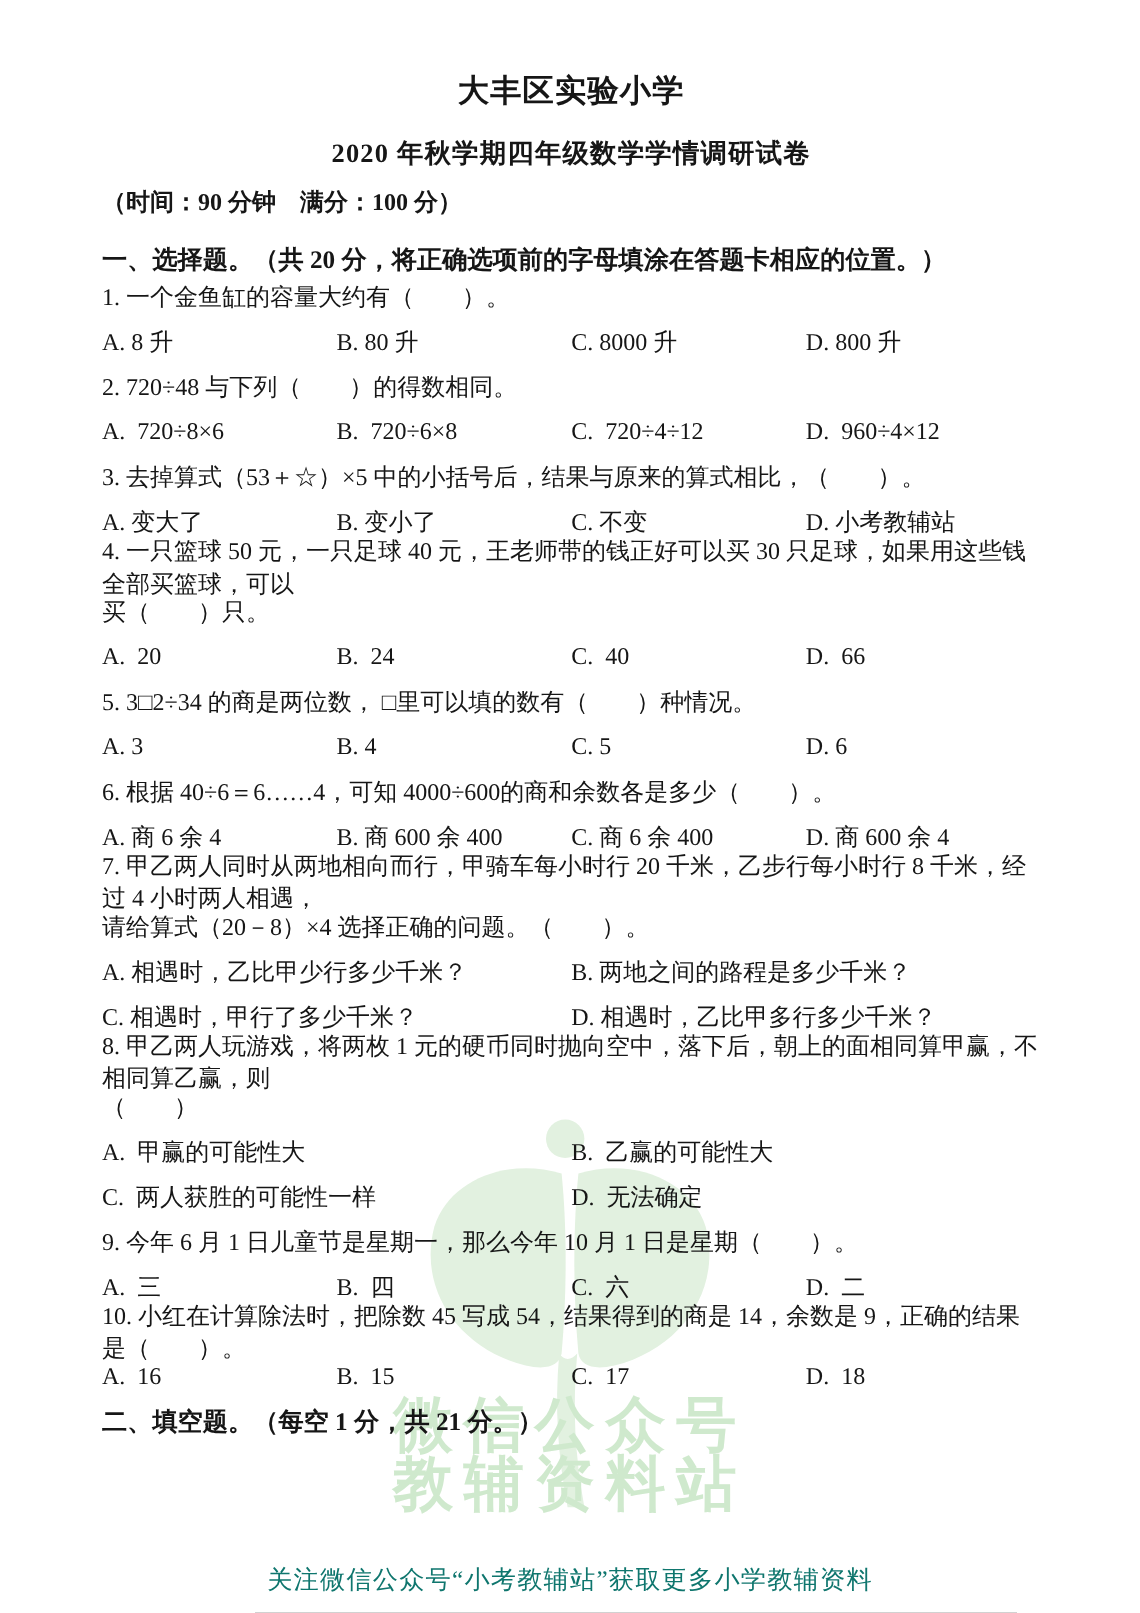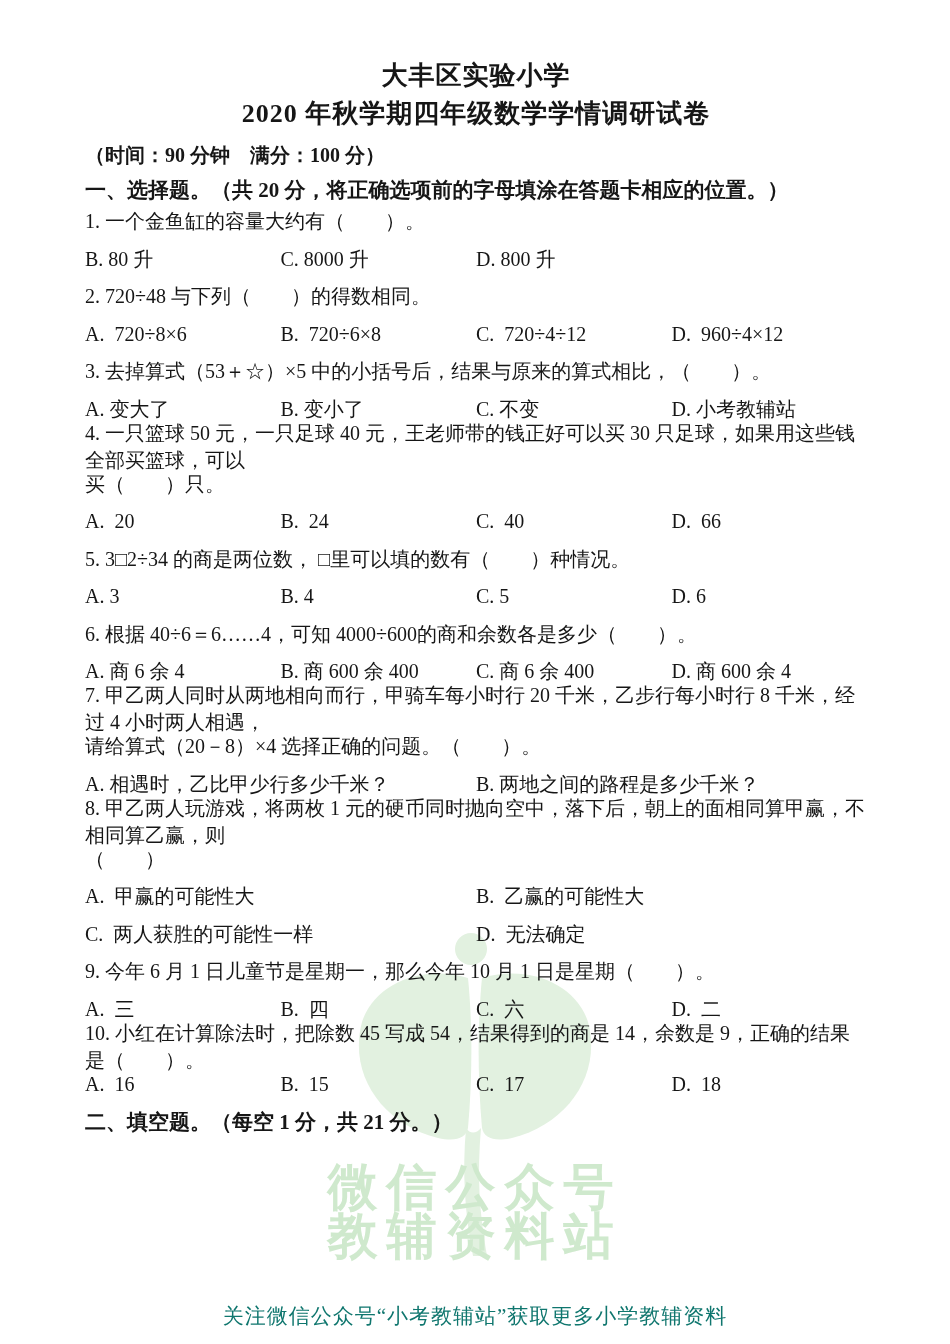--- a/index.html
+++ b/index.html
@@ -17,34 +17,35 @@
     padding:57px 83px 0 85px;
   }
   .title-school{
     text-align:center;
     font-size:26px;font-weight:700;
     line-height:38px;height:38px;
     letter-spacing:1px;
   }
   .title-exam{
     text-align:center;
-    font-size:26px;font-weight:700;
+    font-size:22px;font-weight:700;
     line-height:38px;height:38px;
+    margin-top:14px;
     letter-spacing:1px;
   }
   .title-meta{
     text-align:left;
     font-size:20px;font-weight:700;
     line-height:28px;height:28px;
     margin-top:8px;
   }
   .section-heading{
     font-size:21px;font-weight:700;
     line-height:26px;height:26px;
-    margin-top:8px;
+    margin-top:20px;
     white-space:pre-wrap;
   }
   .line{
     height:37.5px;
     display:flex;
     align-items:center;
     font-size:20px;
     white-space:pre-wrap;
   }
   .qtext{display:flex;}
@@ -96,35 +97,36 @@
 
   <div class="content">
     <div class="title-school">大丰区实验小学</div>
     <div class="title-exam">2020 年秋学期四年级数学学情调研试卷</div>
     <div class="title-meta">（时间：90 分钟　满分：100 分）</div>
 
     <div class="section-heading">一、选择题。（共 20 分，将正确选项前的字母填涂在答题卡相应的位置。）</div>
 
     <div>
         <div class="line qtext">1. 一个金鱼缸的容量大约有（　　）。</div>
-        <div class="line optrow cols4"><span class="opt">B. 80 升</span><span class="opt">C. 8000 升</span><span class="opt">D. 800 升</span></div>
+        <div class="line optrow cols4"><span class="opt">A. 8 升</span><span class="opt">B. 80 升</span><span class="opt">C. 8000 升</span><span class="opt">D. 800 升</span></div>
         <div class="line qtext">2. 720÷48 与下列（　　）的得数相同。</div>
         <div class="line optrow cols4"><span class="opt">A.  720÷8×6</span><span class="opt">B.  720÷6×8</span><span class="opt">C.  720÷4÷12</span><span class="opt">D.  960÷4×12</span></div>
         <div class="line qtext">3. 去掉算式（53＋☆）×5 中的小括号后，结果与原来的算式相比，（　　）。</div>
         <div class="line optrow cols4"><span class="opt">A. 变大了</span><span class="opt">B. 变小了</span><span class="opt">C. 不变</span><span class="opt">D. 小考教辅站</span></div>
         <div class="line qtext">4. 一只篮球 50 元，一只足球 40 元，王老师带的钱正好可以买 30 只足球，如果用这些钱全部买篮球，可以</div>
         <div class="line qtext">买（　　）只。</div>
         <div class="line optrow cols4"><span class="opt">A.  20</span><span class="opt">B.  24</span><span class="opt">C.  40</span><span class="opt">D.  66</span></div>
         <div class="line qtext">5. 3□2÷34 的商是两位数， □里可以填的数有（　　）种情况。</div>
         <div class="line optrow cols4"><span class="opt">A. 3</span><span class="opt">B. 4</span><span class="opt">C. 5</span><span class="opt">D. 6</span></div>
         <div class="line qtext">6. 根据 40÷6＝6……4，可知 4000÷600的商和余数各是多少（　　）。</div>
         <div class="line optrow cols4"><span class="opt">A. 商 6 余 4</span><span class="opt">B. 商 600 余 400</span><span class="opt">C. 商 6 余 400</span><span class="opt">D. 商 600 余 4</span></div>
         <div class="line qtext">7. 甲乙两人同时从两地相向而行，甲骑车每小时行 20 千米，乙步行每小时行 8 千米，经过 4 小时两人相遇，</div>
         <div class="line qtext">请给算式（20－8）×4 选择正确的问题。（　　）。</div>
         <div class="line optrow cols2"><span class="opt">A. 相遇时，乙比甲少行多少千米？</span><span class="opt">B. 两地之间的路程是多少千米？</span></div>
+        <div class="line optrow cols2"><span class="opt">C. 相遇时，甲行了多少千米？</span><span class="opt">D. 相遇时，乙比甲多行多少千米？</span></div>
         <div class="line qtext">8. 甲乙两人玩游戏，将两枚 1 元的硬币同时抛向空中，落下后，朝上的面相同算甲赢，不相同算乙赢，则</div>
         <div class="line qtext">（　　）</div>
         <div class="line optrow cols2"><span class="opt">A.  甲赢的可能性大</span><span class="opt">B.  乙赢的可能性大</span></div>
         <div class="line optrow cols2"><span class="opt">C.  两人获胜的可能性一样</span><span class="opt">D.  无法确定</span></div>
         <div class="line qtext">9. 今年 6 月 1 日儿童节是星期一，那么今年 10 月 1 日是星期（　　）。</div>
         <div class="line optrow cols4"><span class="opt">A.  三</span><span class="opt">B.  四</span><span class="opt">C.  六</span><span class="opt">D.  二</span></div>
         <div class="line qtext">10. 小红在计算除法时，把除数 45 写成 54，结果得到的商是 14，余数是 9，正确的结果是（　　）。</div>
         <div class="line optrow cols4"><span class="opt">A.  16</span><span class="opt">B.  15</span><span class="opt">C.  17</span><span class="opt">D.  18</span></div>
       </div>
 

